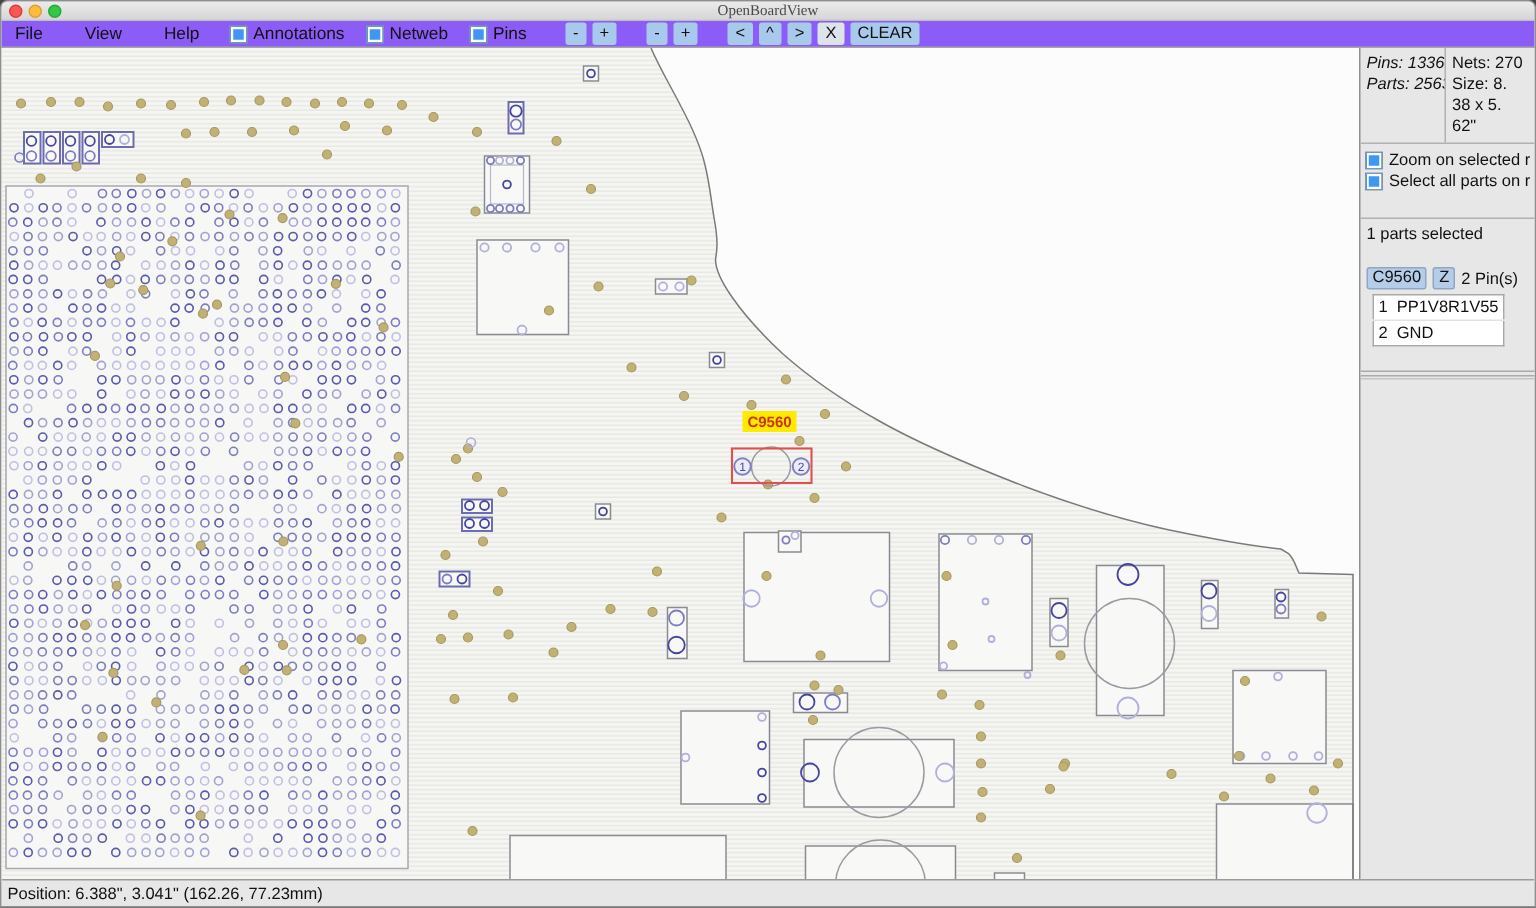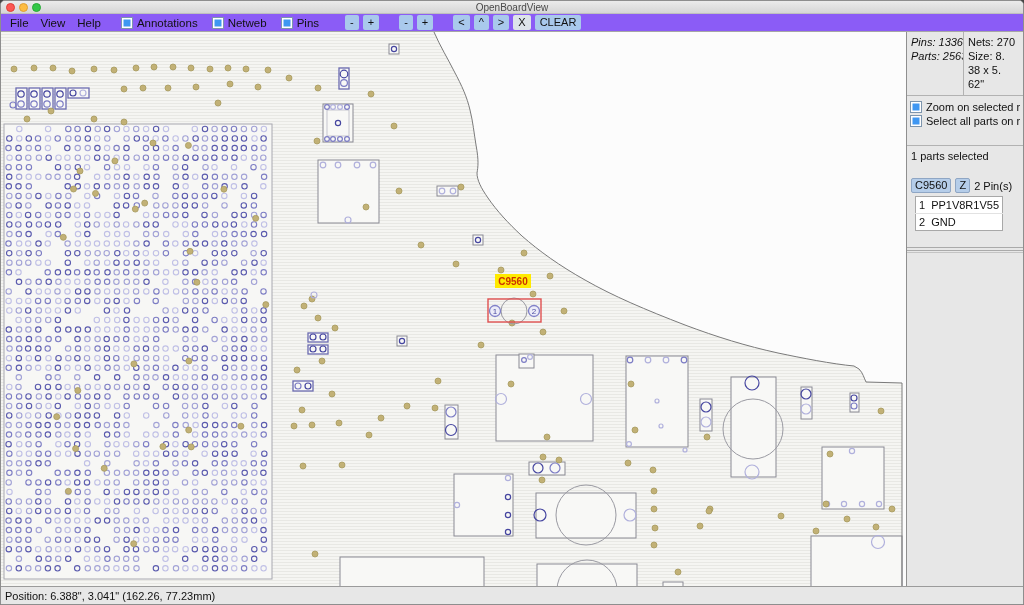--- a/index.html
+++ b/index.html
@@ -10,27 +10,27 @@
 
   
   .titlebar { position:absolute; left:0; top:0; width:100%; height:13px;
     background:linear-gradient(#ebebeb,#d6d6d6); border-bottom:1px solid #bfbfbf; }
   .traffic { position:absolute; top:2px; left:5px; display:flex; gap:4px; }
   .light { width:9px; height:9px; border-radius:50%; }
   .light.red { background:#fc5753; border:1px solid #df3e38; }
   .light.yellow { background:#fdbc40; border:1px solid #de9f34; }
   .light.green { background:#33c748; border:1px solid #27aa35; }
   .title-text { position:absolute; width:100%; text-align:center; top:1px;
-    font-size:10px; color:#4a4a4a; }
+    font-size:10px; color:#4a4a4a;font-family:Liberation Serif, serif; }
 
   
   .menubar { position:absolute; left:0; top:13px; width:100%; height:18px;
     background:#8b5cf6; border-bottom:1px solid #a6a6a6; display:flex;
     align-items:center; font-size:11.5px; color:#111; }
-  .menu-item { padding:0 6px; cursor:default; }
+  .menu-item { padding:0 6px; cursor:default;margin-left:16px; }
   .menu-item:first-child { margin-left:3px; }
   .toggle { display:flex; align-items:flex-start; gap:4px; margin-left:14px; }
   .toggle:first-of-type { margin-left:22px; }
   .checkbox { width:12px; height:12px; background:#3f97f2; border:1px solid #7d95ad;
     box-shadow:inset 0 0 0 1.5px #fff; flex:0 0 auto; }
   .tb-btn { background:#a9c9ec; color:#111; padding:1px 5px; margin-left:4px;
     border-radius:2px; font-size:11px; line-height:13px; }
   .tb-btn.plain { background:#dde3ea; }
   .gap-l { margin-left:26px; }
   .gap-m { margin-left:20px; }

